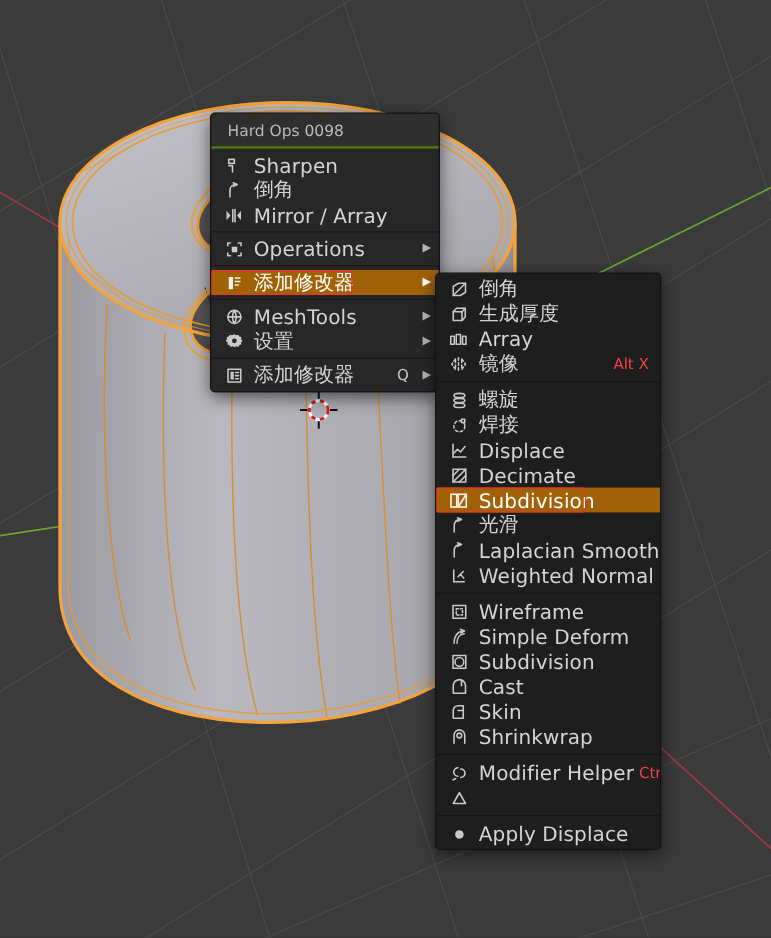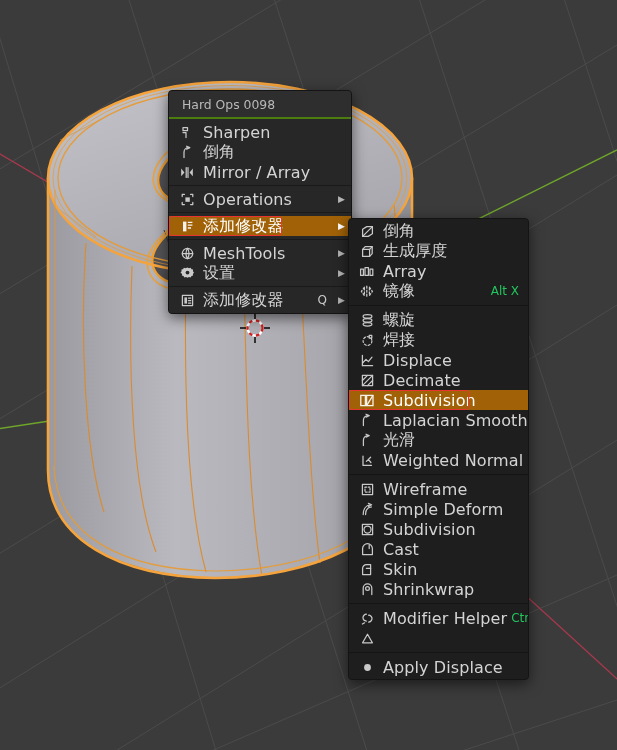--- a/index.html
+++ b/index.html
@@ -57,21 +57,21 @@
   }
   .row .ico {
     width: 20px; height: 16px;
     flex: 0 0 20px;
     display: flex; align-items: center; justify-content: center;
     margin-right: 6px;
     opacity: .92;
   }
   .row .ico svg { display: block; }
   .row .lbl { flex: 1 1 auto; font-size: 16px; letter-spacing: .1px; }
-  .row .shortcut { color: #22c55e; font-size: 12px; margin-left: 4px; padding-right: 3px; }
+  .row .shortcut { color: #ef4444; font-size: 12px; margin-left: 4px; padding-right: 3px; }
   .row .arrow { width: 12px; text-align: right; color: #b5b5b5; font-size: 9px; line-height: 1; margin-left: 6px; }
   .row .qkey { color: #c8c8c8; font-size: 12px; margin-left: 10px; }
 
   .row.hl { background: #a16207; color: #ffffff; }
   .row.hl .lbl { color: #ffffff; }
   .row.hl .arrow { color: #ffffff; }
 
   
   .redbox {
     position: absolute;
@@ -422,31 +422,31 @@
         <span class="redbox" style="left:0px; top:0px; width:120px; height:20px;"></span>
       </div>
 
       <div class="row">
         <span class="ico">
           <svg width="15" height="15" viewBox="0 0 15 15">
             <path class="st" d="M3.4 12.6V7.2c0-2.6 2-4.6 4.4-4.6"></path>
             <path class="st" d="M6 1.2 9.2 2.6 6 4.1"></path>
           </svg>
         </span>
-        <span class="lbl">Laplacian Smooth</span>
+        <span class="lbl">光滑</span>
       </div>
 
       <div class="row">
         <span class="ico">
           <svg width="15" height="15" viewBox="0 0 15 15">
             <path class="st" d="M3.4 12.6V7.2c0-2.6 2-4.6 4.4-4.6"></path>
             <path class="st" d="M6 1.2 9.2 2.6 6 4.1"></path>
           </svg>
         </span>
-        <span class="lbl">光滑</span>
+        <span class="lbl">Laplacian Smooth</span>
       </div>
 
       <div class="row">
         <span class="ico">
           <svg width="15" height="15" viewBox="0 0 15 15">
             <path class="st" d="M3 3v9.4h8.4"></path>
             <path class="st" d="M6.4 8.4 10.6 4.2M8.3 6.3l2.6 3.2"></path>
           </svg>
         </span>
         <span class="lbl">Weighted Normal</span>

